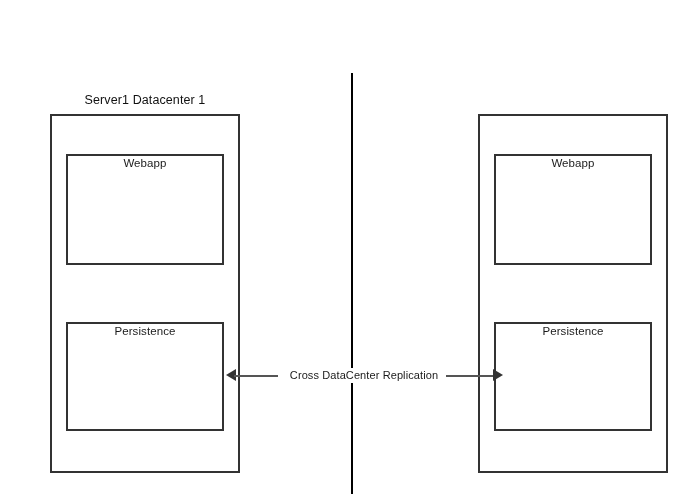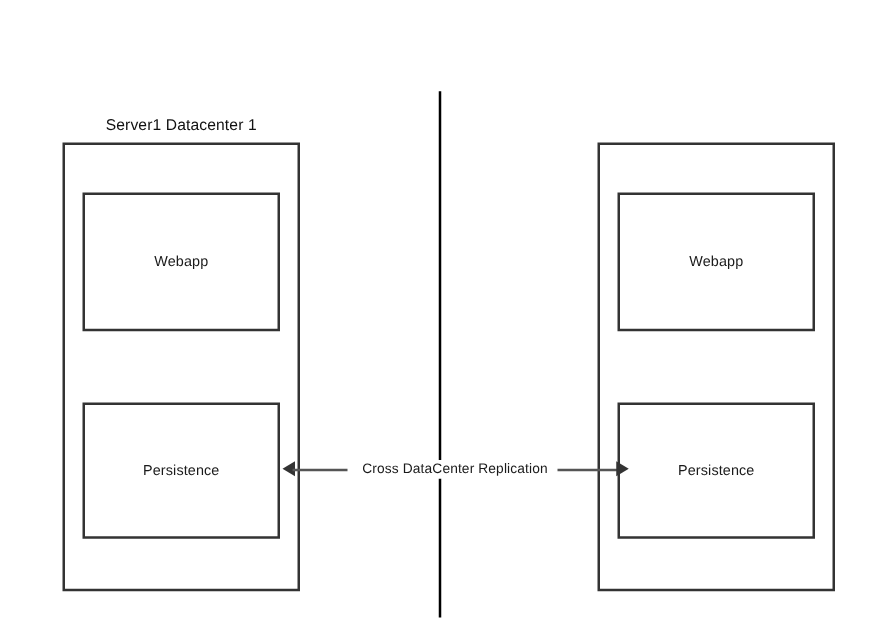--- a/index.html
+++ b/index.html
@@ -47,21 +47,21 @@
   #server-box-left  { left: 50px;  top: 85px; width: 190px; height: 359px; }
   #server-box-right { left: 478px; top: 85px; width: 190px; height: 359px; }
 
   
   .component-box {
     position: absolute;
     box-sizing: border-box;
     border: 2px solid #333333;
     background: #ffffff;
     display: flex;
-    align-items: center;
+    align-items: flex-start;
     justify-content: center;
   }
   .component-label {
     font-size: 11.5px;
     line-height: 14px;
     color: #1a1a1a;
     white-space: nowrap;
     letter-spacing: 0.1px;
   }
   #webapp-left       { left: 66px;  top: 125px; width: 158px; height: 111px; }

